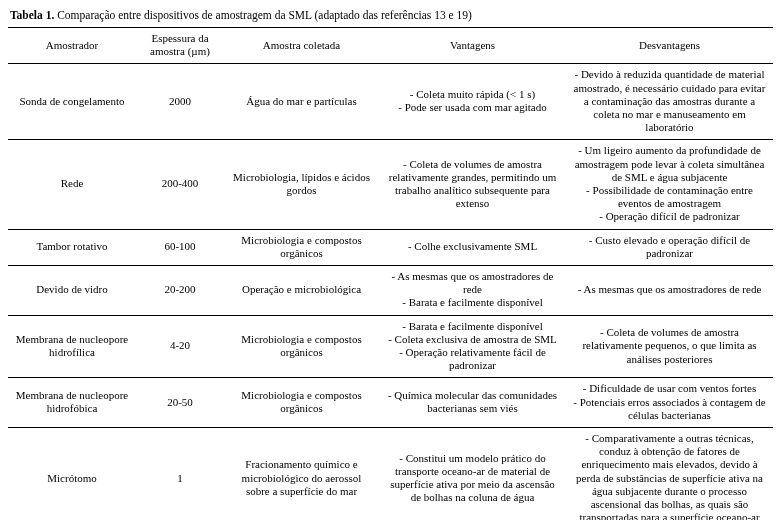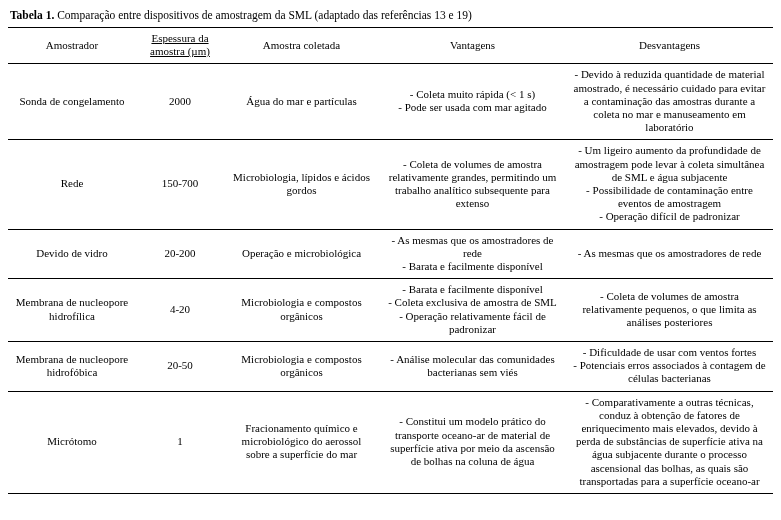--- a/index.html
+++ b/index.html
@@ -52,21 +52,20 @@
   }
   thead th {
     border-top: 1.1px solid #000;
     border-bottom: 0.9px solid #000;
     vertical-align: top;
     padding-top: 5px;
     padding-bottom: 6px;
   }
   thead th.center {
     text-align: center;
-    text-decoration: underline;
   }
   tbody tr td {
     border-bottom: 0.7px solid #000;
   }
   tbody tr:last-child td {
     border-bottom: 1.1px solid #000;
   }
   td.center {
     text-align: center;
   }
@@ -103,26 +102,33 @@
       <tr>
         <td class="nowrapfix">Sonda de congelamento</td>
         <td class="center nowrapfix">2000</td>
         <td class="nowrapfix">Água do mar e partículas</td>
         <td class="nowrapfix">- Coleta muito rápida (&lt; 1 s)
 - Pode ser usada com mar agitado</td>
         <td class="nowrapfix">- Devido à reduzida quantidade de material amostrado, é necessário cuidado para evitar a contaminação das amostras durante a coleta no mar e manuseamento em laboratório</td>
       </tr>
       <tr>
         <td class="nowrapfix">Rede</td>
-        <td class="center nowrapfix">150-700</td>
+        <td class="center nowrapfix">200-400</td>
         <td class="nowrapfix">Microbiologia, lípidos e ácidos gordos</td>
         <td class="nowrapfix">- Coleta de volumes de amostra relativamente grandes, permitindo um trabalho analítico subsequente para extenso</td>
         <td class="nowrapfix">- Um ligeiro aumento da profundidade de amostragem pode levar à coleta simultânea de SML e água subjacente
 - Possibilidade de contaminação entre eventos de amostragem
 - Operação difícil de padronizar</td>
+      </tr>
+      <tr>
+        <td class="nowrapfix">Tambor rotativo</td>
+        <td class="center nowrapfix">60-100</td>
+        <td class="nowrapfix">Microbiologia e compostos orgânicos</td>
+        <td class="nowrapfix">- Colhe exclusivamente SML</td>
+        <td class="nowrapfix">- Custo elevado e operação difícil de padronizar</td>
       </tr>
       <tr>
         <td class="nowrapfix">Devido de vidro</td>
         <td class="center nowrapfix">20-200</td>
         <td class="nowrapfix">Operação e microbiológica</td>
         <td class="nowrapfix">- As mesmas que os amostradores de rede
 - Barata e facilmente disponível</td>
         <td class="nowrapfix">- As mesmas que os amostradores de rede</td>
       </tr>
       <tr>
@@ -131,21 +137,21 @@
         <td class="nowrapfix">Microbiologia e compostos orgânicos</td>
         <td class="nowrapfix">- Barata e facilmente disponível
 - Coleta exclusiva de amostra de SML
 - Operação relativamente fácil de padronizar</td>
         <td class="nowrapfix">- Coleta de volumes de amostra relativamente pequenos, o que limita as análises posteriores</td>
       </tr>
       <tr>
         <td class="nowrapfix">Membrana de nucleopore hidrofóbica</td>
         <td class="center nowrapfix">20-50</td>
         <td class="nowrapfix">Microbiologia e compostos orgânicos</td>
-        <td class="nowrapfix">- Análise molecular das comunidades bacterianas sem viés</td>
+        <td class="nowrapfix">- Química molecular das comunidades bacterianas sem viés</td>
         <td class="nowrapfix">- Dificuldade de usar com ventos fortes
 - Potenciais erros associados à contagem de células bacterianas</td>
       </tr>
       <tr>
         <td class="nowrapfix">Micrótomo</td>
         <td class="center nowrapfix">1</td>
         <td class="nowrapfix">Fracionamento químico e microbiológico do aerossol sobre a superfície do mar</td>
         <td class="nowrapfix">- Constitui um modelo prático do transporte oceano-ar de material de superfície ativa por meio da ascensão de bolhas na coluna de água</td>
         <td class="nowrapfix">- Comparativamente a outras técnicas, conduz à obtenção de fatores de enriquecimento mais elevados, devido à perda de substâncias de superfície ativa na água subjacente durante o processo ascensional das bolhas, as quais são transportadas para a superfície oceano-ar</td>
       </tr>

